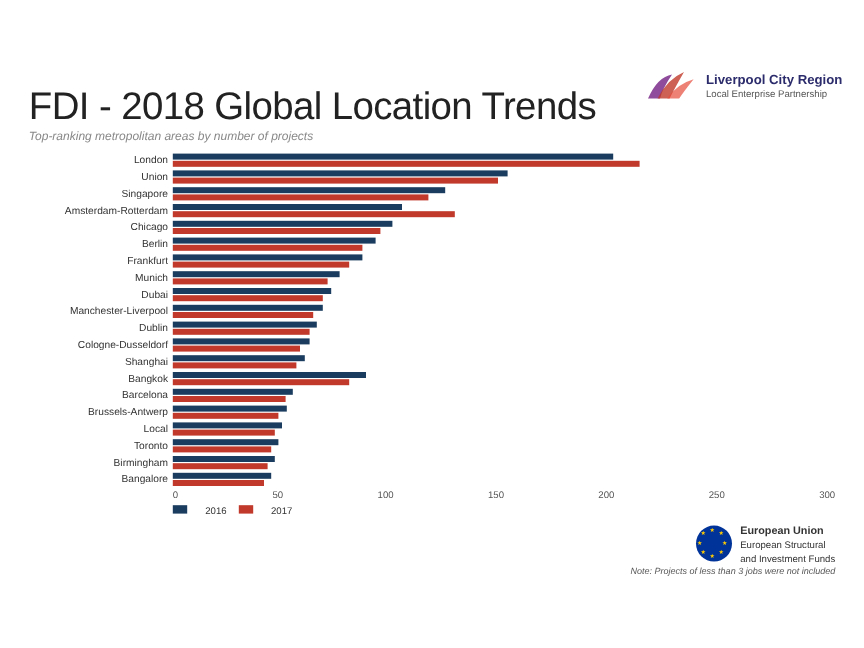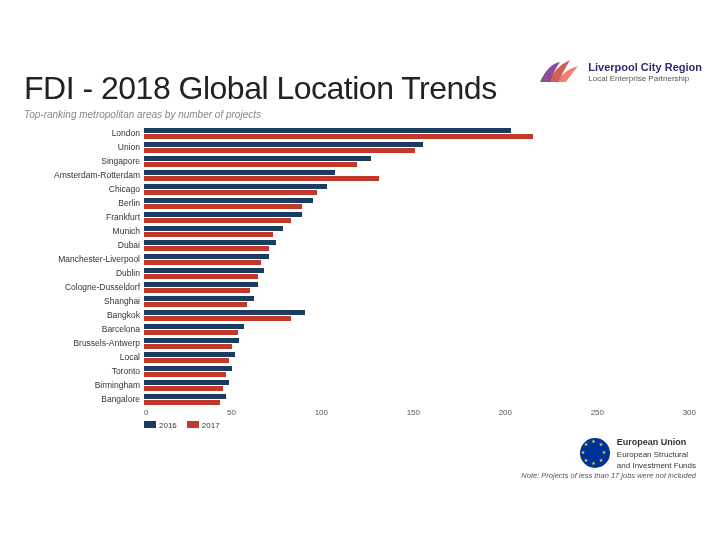--- a/index.html
+++ b/index.html
@@ -144,21 +144,21 @@
       display: flex;
       flex-direction: row;
       align-items: center;
       gap: 10px;
       margin-left: 122px;
     }
 
     .legend-item {
       display: flex;
       align-items: flex-start;
-      gap: 3px;
+      gap: 15px;
       font-size: 8px;
       color: #333;
     }
 
     .legend-box {
       width: 12px;
       height: 7px;
     }
 
     .note {
@@ -412,15 +412,15 @@
           <text x="4" y="17" text-anchor="middle">★</text>
           <text x="7" y="9" text-anchor="middle">★</text>
         </g>
       </svg>
       <div class="eu-text">
         <strong>European Union</strong><br>
         <span>European Structural</span><br>
         <span>and Investment Funds</span>
       </div>
     </div>
-    <div class="note" style="margin-right:0;">Note: Projects of less than 17 jobs were not included</div>
+    <div class="note" style="margin-right:0;">Note: Projects of less than 3 jobs were not included</div>
   </div>
 </div>
 
 </body></html>

